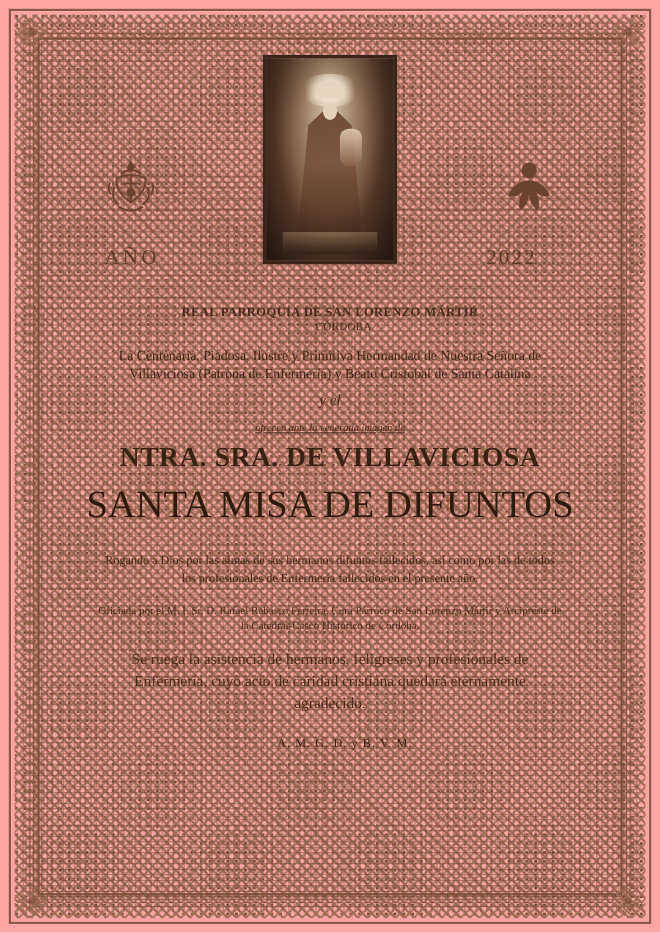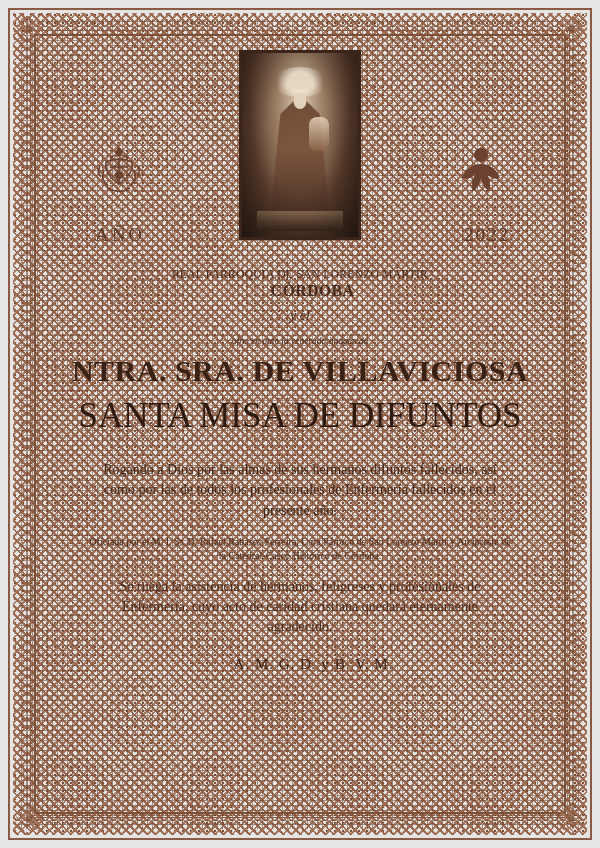--- a/index.html
+++ b/index.html
@@ -12,21 +12,21 @@
     height: 848px;
     font-family: "Liberation Serif", serif;
     color: #4a2c1e;
     overflow: hidden;
   }
 
   .poster {
     position: relative;
     width: 600px;
     height: 848px;
-    background: #e5e5e5;
+    background: #fca5a5;
     box-sizing: border-box;
   }
 
   
   .frame-outer {
     position: absolute;
     left: 8px; top: 8px; right: 8px; bottom: 8px;
     border: 2px solid #8a5a43;
     box-sizing: border-box;
   }
@@ -206,32 +206,32 @@
 
   .year-label, .year-value {
     position: absolute;
     top: 180px;
     font-family: "Liberation Serif", serif;
     font-size: 19px;
     letter-spacing: 3px;
     color: #5e3a28;
   }
   .year-label { left: 36px; width: 80px; text-align: center; }
-  .year-value { right: 24px; width: 90px; text-align: center; letter-spacing: 2px; }
+  .year-value { right: 46px; width: 90px; text-align: center; letter-spacing: 2px; }
 
   .parish {
     font-size: 11.5px;
+    font-weight: bold;
+    letter-spacing: .3px;
+    color: #4a2c1e;
+    margin-top: 12px;
+  }
+  .city {
+    font-size: 10px;
     font-weight: normal;
-    letter-spacing: .3px;
-    color: #4a2c1e;
-    margin-top: 2px;
-  }
-  .city {
-    font-size: 16px;
-    font-weight: bold;
     letter-spacing: .3px;
     margin-top: 2px;
     color: #4a2c1e;
     margin-left: 25px;
   }
   .brotherhood {
     font-size: 12.5px;
     line-height: 1.35;
     margin-top: 12px;
     max-width: 430px;
@@ -246,23 +246,24 @@
   .college {
     font-size: 13px;
     margin-top: 8px;
     color: #3f2619;
   }
   .offer {
     font-size: 9.5px;
     font-style: italic;
     margin-top: 12px;
     color: #4a2c1e;
+    text-decoration: underline;
   }
   .virgin-name {
-    font-size: 30px;
+    font-size: 25px;
     font-weight: bold;
     letter-spacing: .5px;
     margin-top: 8px;
     color: #3a2115;
   }
   .patron {
     font-size: 13.5px;
     font-weight: bold;
     letter-spacing: .2px;
     margin-top: 3px;
@@ -275,42 +276,42 @@
     margin-top: 8px;
     color: #2f1a10;
     white-space: nowrap;
   }
   .datetime {
     font-size: 15px;
     margin-top: 16px;
     color: #3a2115;
   }
   .prayer {
-    font-size: 14px;
+    font-size: 11px;
     line-height: 1.45;
     margin-top: 24px;
     max-width: 420px;
     color: #3f2619;
   }
   .officiant {
     font-size: 10px;
     line-height: 1.4;
     margin-top: 14px;
     max-width: 430px;
     color: #4a2c1e;
   }
   .invite {
     font-size: 14px;
     line-height: 1.45;
     margin-top: 14px;
     max-width: 400px;
     color: #4a2c1e;
   }
   .amdg {
-    font-size: 15px;
+    font-size: 11px;
     letter-spacing: 1px;
     margin-top: 18px;
     color: #3a2115;
     padding-left: 27px;
   }
 </style>
 </head>
 <body>
 
 <div class="poster">
@@ -364,20 +365,21 @@
         </svg>
       </div>
 
       <div class="year-label">AÑO</div>
       <div class="year-value">2022</div>
     </div>
 
     <div class="parish">REAL PARROQUIA DE SAN LORENZO MÁRTIR</div>
     <div class="city">CÓRDOBA</div>
 
+    <div class="brotherhood">La Centenaria, Piadosa, Ilustre y Primitiva Hermandad de Nuestra Señora de Villaviciosa (Patrona de Enfermería) y Beato Cristobal de Santa Catalina</div>
     <div class="yel">y el</div>
 
     <div class="offer">ofrecen ante la venerada imagen de</div>
     <div class="virgin-name">NTRA. SRA. DE VILLAVICIOSA</div>
 
     <div class="mass-title">SANTA MISA DE DIFUNTOS</div>
 
     <div class="prayer">Rogando a Dios por las almas de sus hermanos difuntos fallecidos, así como por las de todos los profesionales de Enfermería fallecidos en el presente año.</div>
     <div class="officiant">Oficiada por el M. I. Sr. D. Rafael Rabasco Ferreira, Cura Párroco de San Lorenzo Mártir y Arcipreste de la Catedral-Casco Histórico de Córdoba.</div>
     <div class="invite">Se ruega la asistencia de hermanos, feligreses y profesionales de Enfermería, cuyo acto de caridad cristiana quedará eternamente agradecido.</div>

